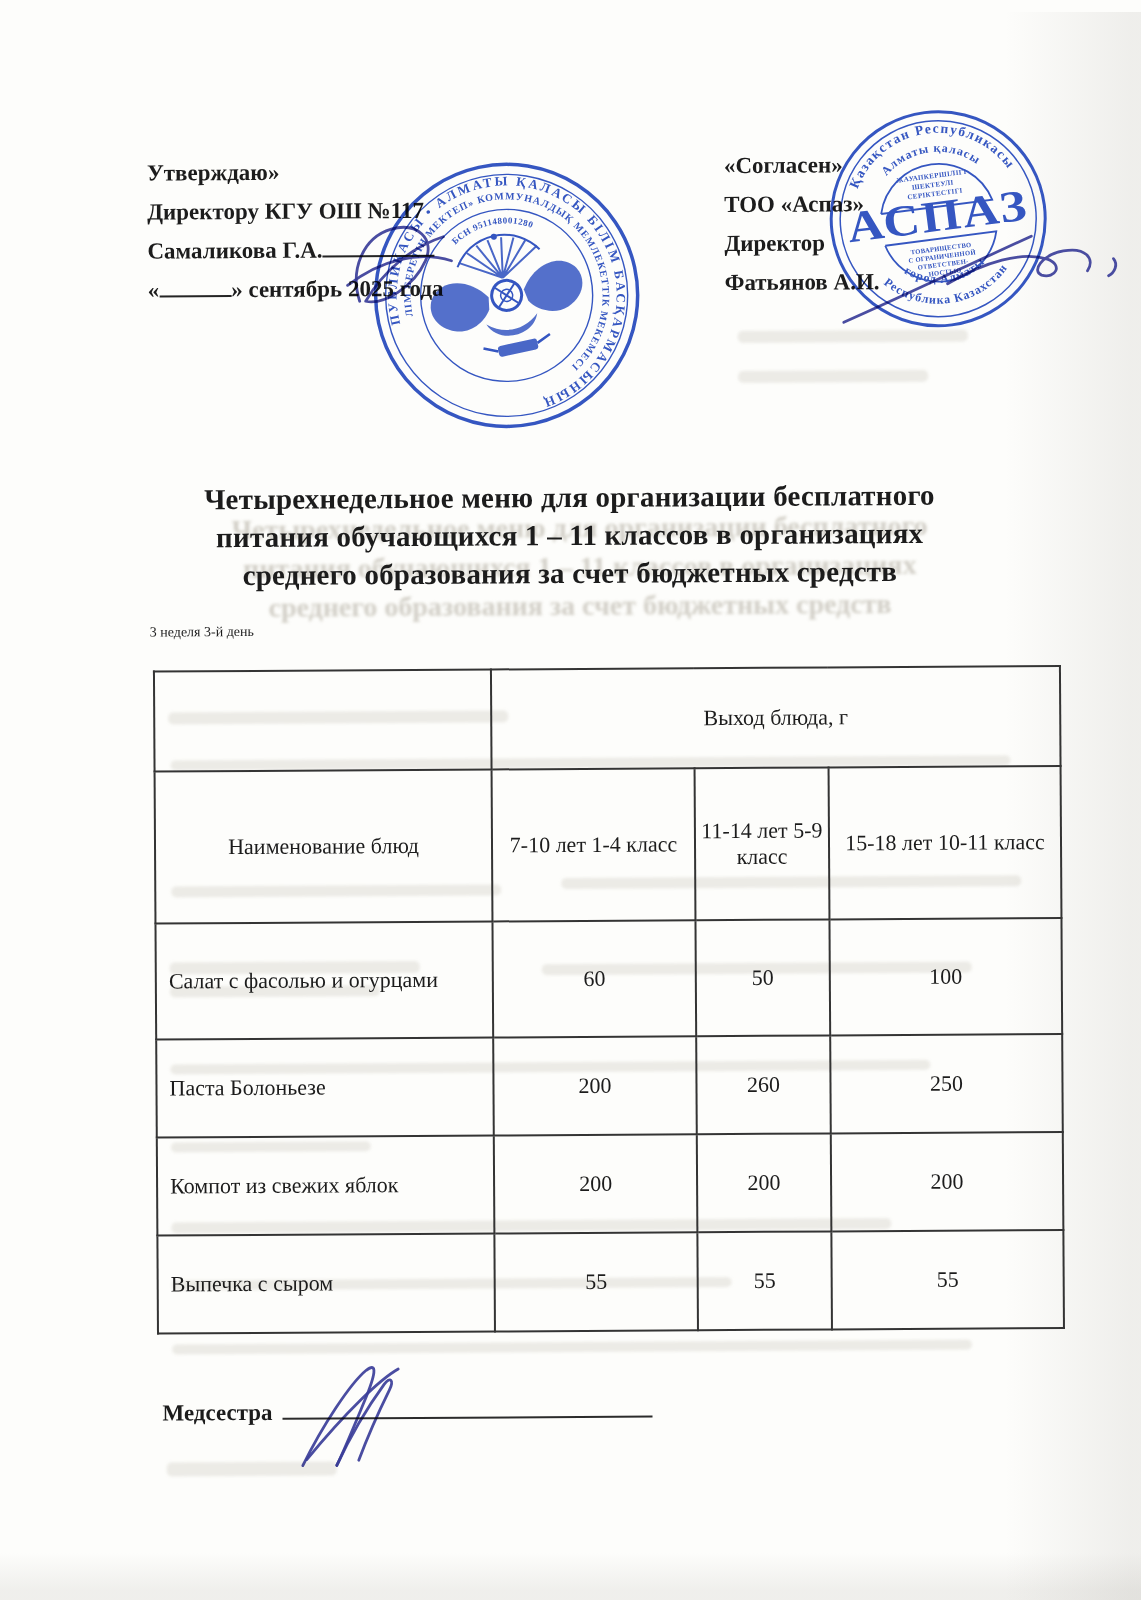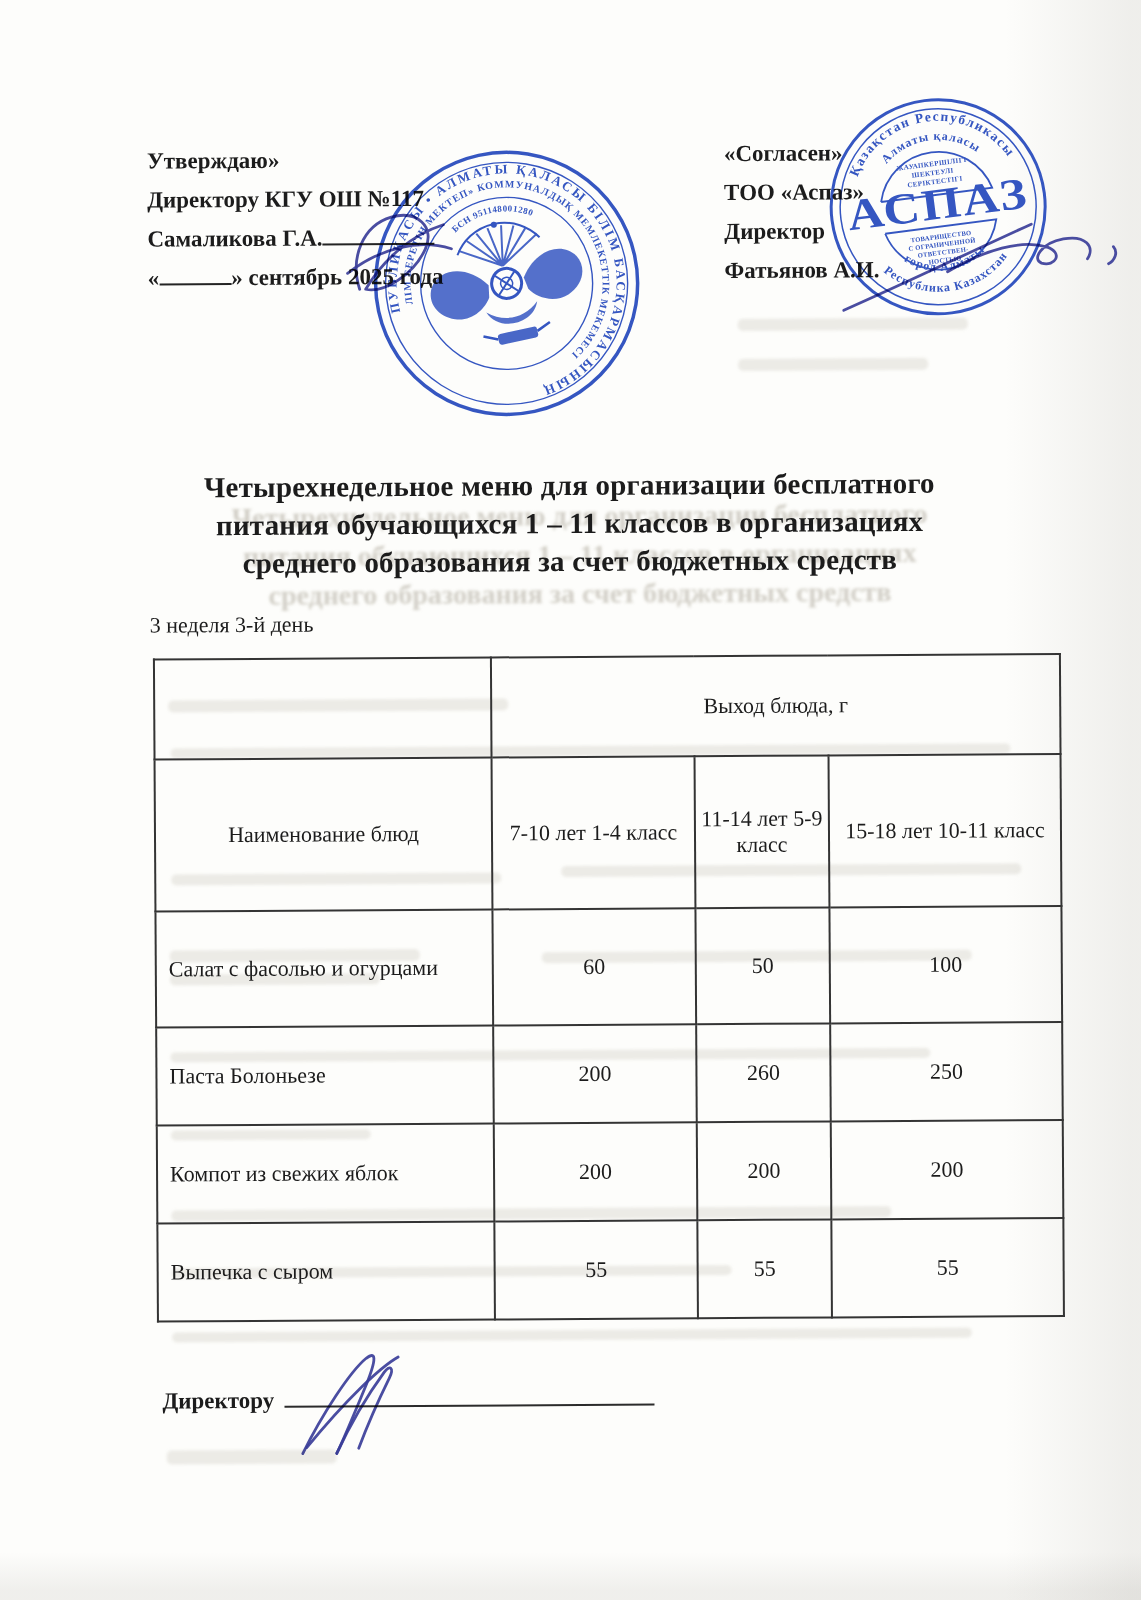--- a/index.html
+++ b/index.html
@@ -8,39 +8,40 @@
     background:#fdfdfb;
     font-family:"Liberation Serif","DejaVu Serif",serif;
     color:#1c1c1c;
     position:relative;
   }
   .page{position:absolute;inset:0;
     background:
       linear-gradient(90deg, rgba(0,0,0,0) 88%, rgba(115,110,100,0.10) 99%),
       linear-gradient(0deg, rgba(120,115,105,0.10) 0.6%, rgba(0,0,0,0) 3%),
       #fdfdfb;
+    margin-top: 12px;
   }
   .scan{position:absolute;inset:0;transform:rotate(-0.35deg);transform-origin:50% 42%;}
 
   
   .hdr{position:absolute;font-weight:700;font-size:23px;}
   .hdr-left{left:150px;top:146px;width:440px;}
   .hdr-right{left:727px;top:142px;width:330px;}
   .hdr .ln{height:39px;white-space:nowrap;}
   .blank-line{display:inline-block;border-bottom:2.2px solid #242424;vertical-align:baseline;}
   .w112{width:112px;height:18px;}
   .w72{width:72px;height:18px;}
 
   
   .title{position:absolute;left:0;top:466px;width:100%;text-align:center;
     font-weight:700;font-size:29px;line-height:38px;letter-spacing:.2px;}
   .ghost-title{position:absolute;left:10px;top:496px;width:100%;text-align:center;
     font-weight:700;font-size:28px;line-height:39px;color:rgba(108,100,76,.30);
     filter:blur(1.6px);}
-  .subtitle{position:absolute;left:150px;top:610px;font-size:22px;}
+  .subtitle{position:absolute;left:150px;top:610px;font-size:14px;}
 
   
   .menu-table{position:absolute;left:153px;top:656px;border-collapse:collapse;
     table-layout:fixed;width:906px;font-size:22px;}
   .menu-table td{border:2px solid #343434;vertical-align:middle;text-align:center;
     padding:2px 4px;}
   .menu-table{border:2.5px solid #343434;}
   .dish-cell{text-align:left !important;padding-left:12px !important;}
   .r-span{height:100px;}
   .r-head{height:152px;}
@@ -159,21 +160,21 @@
     </tr>
     <tr class="r-body">
       <td class="dish-cell">Выпечка с сыром</td>
       <td>55</td>
       <td>55</td>
       <td>55</td>
     </tr>
   </tbody>
       </table>
 
-  <div class="nurse"><span>Директору</span><span class="nurse-line"></span></div>
+  <div class="nurse"><span>Медсестра</span><span class="nurse-line"></span></div>
 
   <svg class="stamp" style="left:368px;top:142px" width="282" height="282" viewBox="-141 -141 282 282">
     <g transform="rotate(-12)">
       <circle class="st-stroke" r="131" stroke-width="3.5"></circle>
       <circle class="st-stroke" r="121" stroke-width="1.4"></circle>
       <circle class="st-stroke" r="86" stroke-width="1.4"></circle>
       <defs>
         <path id="sc-outer" d="M -110 0 A 110 110 0 1 1 110 0 A 110 110 0 1 1 -110 0"></path>
         <path id="sc-inner" d="M -96 0 A 96 96 0 1 1 96 0 A 96 96 0 1 1 -96 0"></path>
         <path id="sc-bsn" d="M -72 0 A 72 72 0 0 1 72 0"></path>

